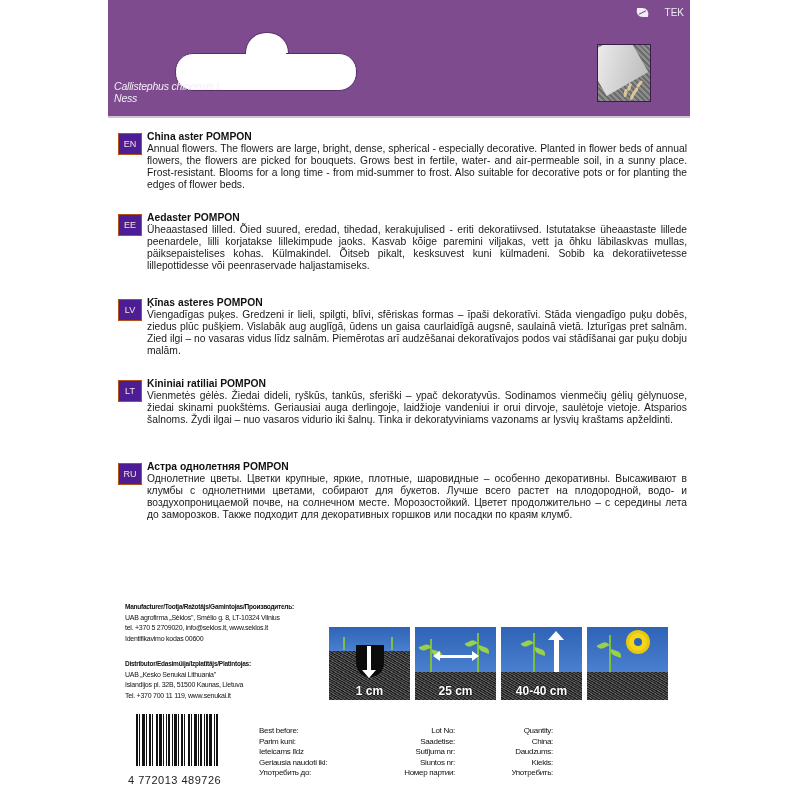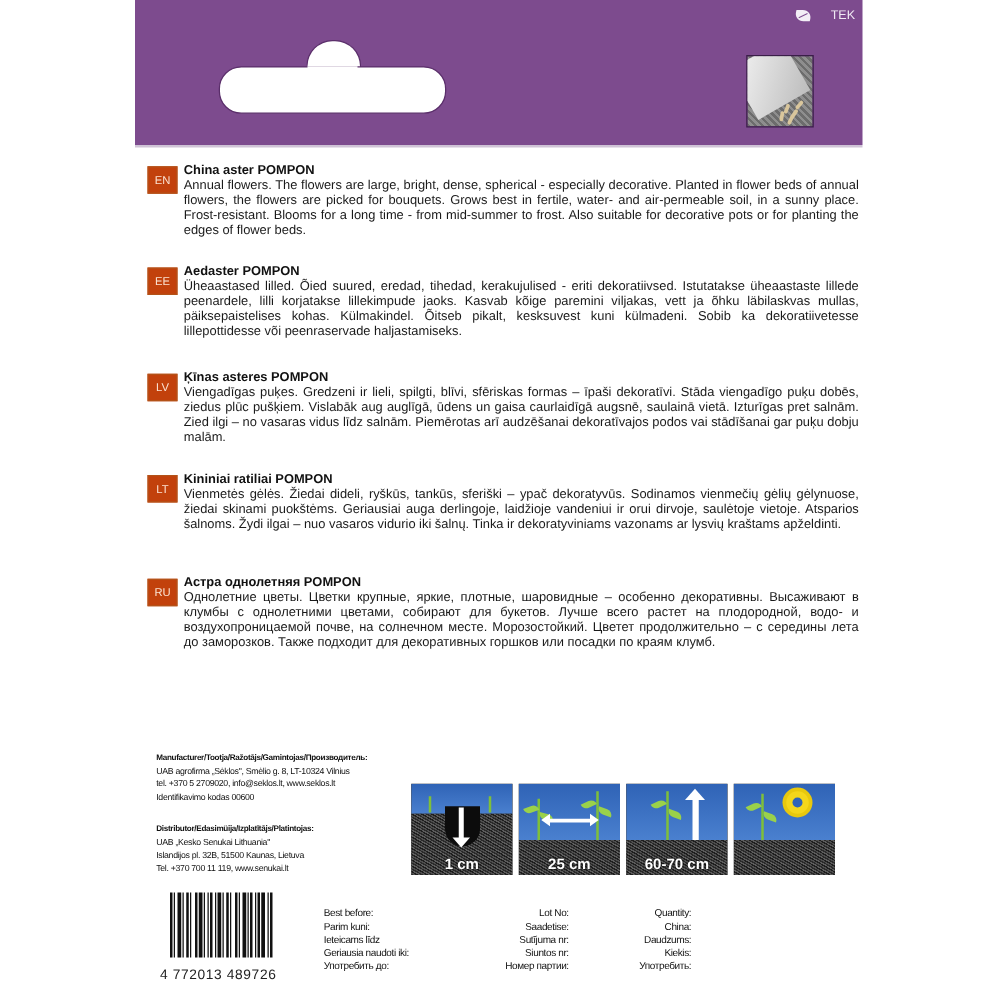--- a/index.html
+++ b/index.html
@@ -12,21 +12,21 @@
   .hang-cover { position:absolute; left:138px; top:53px; width:40px; height:4px; background:#fff; }
   .latin { position:absolute; left:6px; top:80px; color:#f3eef6; font-style:italic; font-size:10.5px; line-height:12px; letter-spacing:-0.2px; }
   .tek { position:absolute; right:6px; top:7px; color:#f0eaf4; font-size:10px; display:flex; align-items:center; gap:16px; }
   .tek-leaf { width:13px; height:9px; background:#f3eef6; border-radius:0 8px 0 8px; transform:skewX(-15deg); position:relative; }
   .tek-leaf::after { content:""; position:absolute; left:3px; top:4px; width:7px; height:1px; background:#7d4b8e; transform:rotate(-30deg); }
   .thumb { position:absolute; left:489px; top:44px; width:52px; height:56px; border:1px solid #3a1e48; background:repeating-linear-gradient(45deg,#6c6c6c 0 2px,#8e8e8e 2px 4px); overflow:hidden; }
   .thumb-paper { position:absolute; left:-6px; top:-4px; width:48px; height:46px; background:linear-gradient(135deg,#f4f4f4,#bdbdbd); transform:rotate(-30deg); }
   .thumb-seed { position:absolute; width:3px; height:8px; background:#d9c69c; border-radius:2px; }
 
   .section { position:absolute; left:10px; width:566px; }
-  .lang { position:absolute; left:0; top:2px; width:22px; height:20px; background:#c2410c; color:#fbe2d2; font-size:9px; text-align:center; line-height:20px; border:1px solid #b35218; }
+  .lang { position:absolute; left:0; top:2px; width:22px; height:20px; background:#4c1d95; color:#fbe2d2; font-size:9px; text-align:center; line-height:20px; border:1px solid #b35218; }
   .sec-title { position:absolute; left:29px; top:0; font-size:10.3px; font-weight:bold; color:#111; line-height:12px; }
   .sec-body { position:absolute; left:29px; top:12px; width:540px; font-size:10.3px; color:#1a1a1a; line-height:12px; text-align:justify; }
 
   .mfr { position:absolute; left:17px; top:602px; font-size:7px; line-height:10.5px; color:#111; font-family:"Liberation Sans", sans-serif; letter-spacing:-0.25px; }
   .mfr .lbl { font-weight:bold; font-size:6.5px; }
   .dist { position:absolute; left:17px; top:659px; font-size:7px; line-height:10.5px; color:#111; letter-spacing:-0.25px; }
   .dist .lbl { font-weight:bold; font-size:6.5px; }
 
   .icons { position:absolute; left:221px; top:627px; display:flex; gap:5px; }
   .icon-box { position:relative; width:81px; height:73px; overflow:hidden; background:#1c1c1c; }
@@ -75,20 +75,24 @@
       <span>TEK</span>
     </div>
     <div class="thumb">
       <div class="thumb-paper"></div>
       <div class="thumb-seed" style="left:30px;top:38px;transform:rotate(20deg)"></div>
       <div class="thumb-seed" style="left:36px;top:42px;transform:rotate(35deg)"></div>
       <div class="thumb-seed" style="left:26px;top:44px;transform:rotate(10deg)"></div>
       <div class="thumb-seed" style="left:40px;top:35px;transform:rotate(40deg)"></div>
       <div class="thumb-seed" style="left:33px;top:47px;transform:rotate(25deg)"></div>
     </div>
+    <div class="latin">
+      <div>Callistephus chinensis L.</div>
+      <div>Ness</div>
+    </div>
   </div>
   <div class="header-line"></div>
 
   <div class="section" style="top:131px;">
     <div class="lang">EN</div>
     <div class="sec-title">China aster POMPON</div>
     <div class="sec-body">Annual flowers. The flowers are large, bright, dense, spherical - especially decorative. Planted in flower beds of annual flowers, the flowers are picked for bouquets. Grows best in fertile, water- and air-permeable soil, in a sunny place. Frost-resistant. Blooms for a long time - from mid-summer to frost. Also suitable for decorative pots or for planting the edges of flower beds.</div>
   </div>
 
   <div class="section" style="top:212px;">
@@ -151,21 +155,21 @@
       <div class="arrow-h"></div>
       <div class="measure">25 cm</div>
     </div>
     <div class="icon-box tall">
       <div class="sky"></div>
       <div class="soil"></div>
       <div class="stem" style="left:32px;top:6px;height:39px;"></div>
       <div class="leaf" style="left:20px;top:14px;transform:rotate(-25deg);"></div>
       <div class="leaf" style="left:33px;top:22px;transform:rotate(20deg);"></div>
       <div class="arrow-up"></div>
-      <div class="measure">60-70 cm</div>
+      <div class="measure">40-40 cm</div>
     </div>
     <div class="icon-box tall">
       <div class="sky"></div>
       <div class="soil"></div>
       <div class="stem" style="left:22px;top:8px;height:37px;"></div>
       <div class="leaf" style="left:10px;top:16px;transform:rotate(-25deg);"></div>
       <div class="leaf" style="left:23px;top:24px;transform:rotate(20deg);"></div>
       <div class="sun"></div>
     </div>
   </div>

